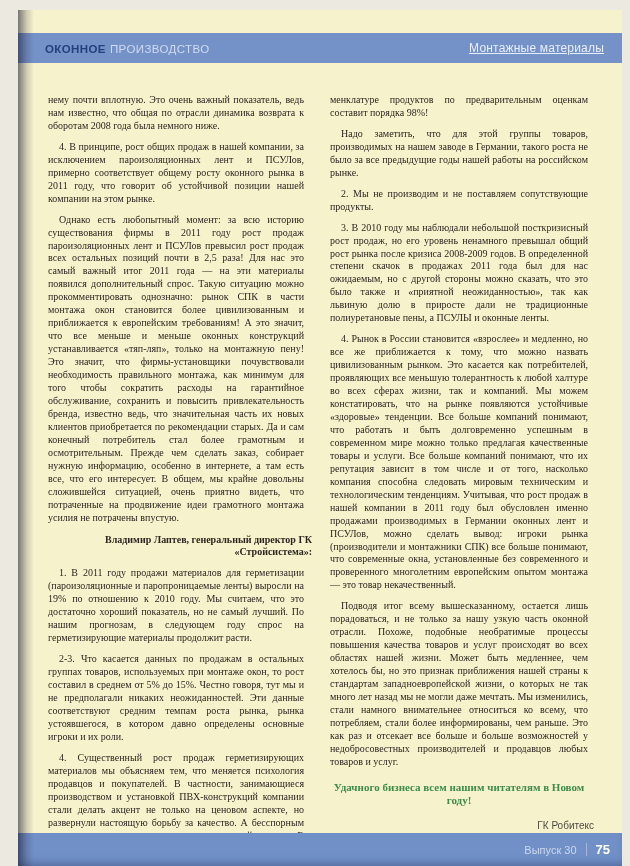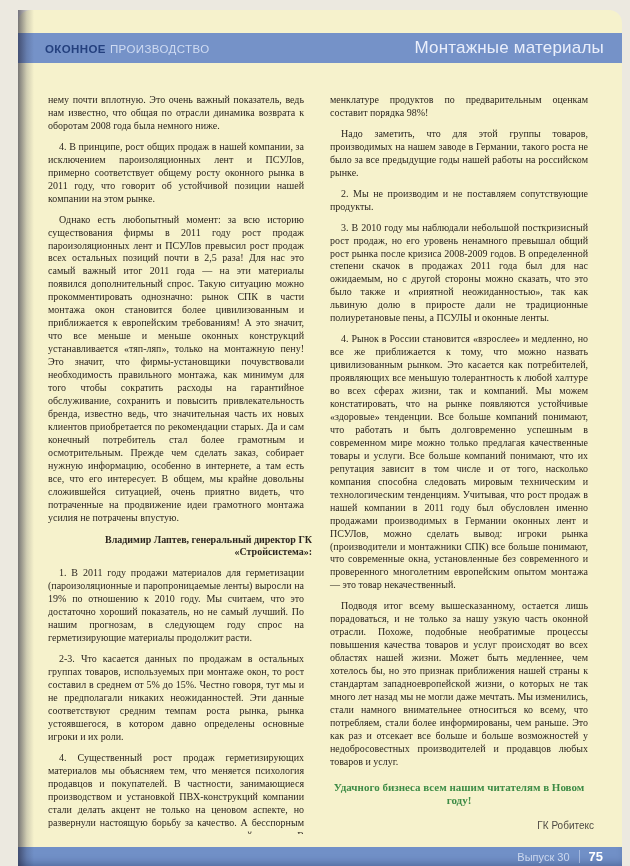--- a/index.html
+++ b/index.html
@@ -4,37 +4,36 @@
 <style>
   html,body{margin:0;padding:0;}
   body{
     width:630px;height:866px;position:relative;overflow:hidden;
     background:#ece9e0;
     font-family:"Liberation Serif", serif;
   }
   .page{
     position:absolute;left:18px;top:10px;width:604px;height:856px;
     background:#f6f2cc;
-    border-radius:13px;
   }
   .page::before{ 
     content:"";position:absolute;left:0;top:0;bottom:0;width:16px;
     background:linear-gradient(to right, rgba(35,35,58,0.60), rgba(35,35,58,0.18) 55%, rgba(35,35,58,0));
     pointer-events:none;z-index:5;
   }
   .header-bar{
     position:absolute;top:23px;left:0;right:0;height:30px;
     background:#7592c8;
     display:flex;justify-content:space-between;align-items:center;
     padding:0 18px 0 27px;box-sizing:border-box;
     font-family:"Liberation Sans", sans-serif;z-index:2;
   }
   .brand-bold{color:#24407e;font-weight:bold;font-size:11.5px;letter-spacing:.4px;}
   .brand-light{color:#cfdbf2;font-size:11.5px;letter-spacing:.4px;margin-left:4px;}
-  .section-label{color:#e9eefb;font-size:17px;letter-spacing:.2px;}
+  .section-label{color:#e9eefb;font-size:12px;letter-spacing:.2px;text-decoration:underline;}
 
   .col{position:absolute;top:76px;height:748px;overflow:hidden;z-index:1;}
   .col-left{left:22px;width:272px;}
   .col-right{left:304px;width:274px;}
 
   p.body{
     margin:8px;font-size:10px;line-height:12.95px;text-align:justify;
     color:#2c2620;text-indent:11px;
   }
   p.noindent{text-indent:0;}
@@ -60,25 +59,25 @@
     background:#f4f1d2;table-layout:fixed;
   }
   table.stat th, table.stat td{
     border:1.5px solid #84ad96;font-weight:normal;
     text-align:center;vertical-align:middle;padding:4px 3px;
   }
   table.stat th.group{font-size:9.3px;line-height:11.5px;}
   col.c1{width:15%;}col.c2{width:14%;}col.c3{width:19%;}col.c4{width:25%;}col.c5{width:27%;}
 
   .footer-bar{
-    position:absolute;bottom:0;left:0;right:0;height:19px;
+    position:absolute;bottom:0;left:0;right:0;height:33px;
     background:#7190c7;
     box-shadow:inset 0 -6px 8px -4px rgba(15,25,70,0.35);
     display:flex;align-items:center;justify-content:flex-end;
-    padding-right:19px;font-family:"Liberation Sans", sans-serif;z-index:2;
+    padding-right:12px;font-family:"Liberation Sans", sans-serif;z-index:2;
   }
   .issue{color:#ccd8ee;font-size:11px;margin-right:9px;}
   .footer-sep{width:1px;height:13px;background:rgba(230,238,252,0.45);margin-right:9px;}
   .page-num{color:#ffffff;font-weight:bold;font-size:13px;}
 </style>
 </head>
 <body>
 
 <div class="page">
 

